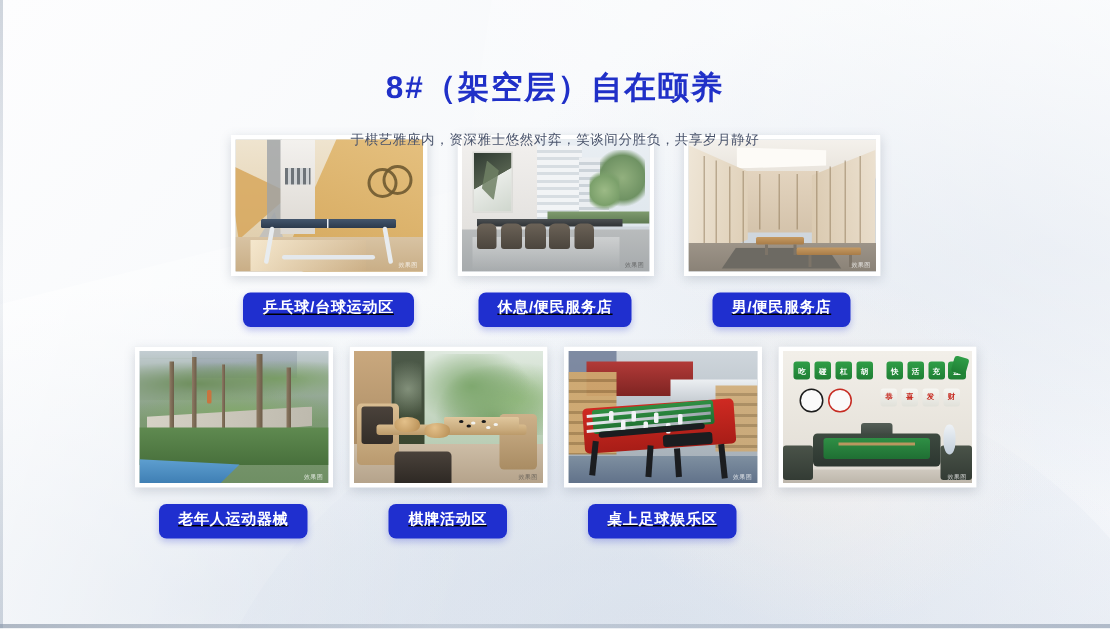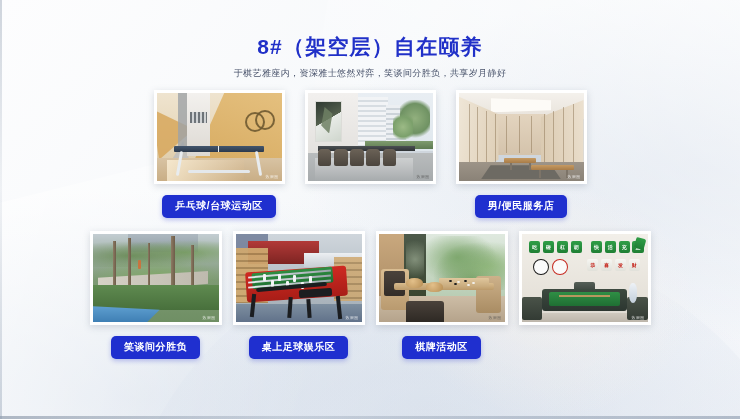--- a/index.html
+++ b/index.html
@@ -67,35 +67,36 @@
     width: 740px;
     text-align: center;
     z-index: 5;
   }
   .title {
     font-size: 21px;
     font-weight: bold;
     color: #2030c8;
     letter-spacing: 1.2px;
     line-height: 1.2;
-    margin: 4px;
+    margin: 16px;
     white-space: nowrap;
   }
   .subtitle {
     margin-top: 8px;
     font-size: 9px;
     color: #49536b;
     letter-spacing: 0.4px;
     white-space: nowrap;
   }
 
   .row {
     position: absolute;
     display: flex;
     z-index: 4;
+    text-decoration: underline;
   }
   .row-top {
     left: 0; top: 90px;
     width: 740px;
     justify-content: center;
     gap: 20px;
   }
   .row-bottom {
     left: 0; top: 231px;
     width: 740px;
@@ -309,20 +310,21 @@
           <div class="sp lg-table"></div>
           <div class="sp lg-tableleg"></div>
           <div class="sp lg-ch" style="left:8%"></div>
           <div class="sp lg-ch" style="left:21%"></div>
           <div class="sp lg-ch" style="left:34%"></div>
           <div class="sp lg-ch" style="left:47%"></div>
           <div class="sp lg-ch" style="left:60%"></div>
         </div>
         <div class="wm dark">效果图</div>
       </div>
+      <div class="label">休息/便民服务店</div>
     </div>
 
     <div class="card">
       <div class="photo">
         <div class="scene">
           <div class="sp lk-ceiling"></div>
           <div class="sp lk-backwall"></div>
           <div class="sp lk-ceil2"></div>
           <div class="sp lk-lwall"></div>
           <div class="sp lk-rwall"></div>
@@ -367,21 +369,50 @@
           <div class="sp gd-trunk" style="left:28%; top:4%;  width:3px; height:72%"></div>
           <div class="sp gd-trunk" style="left:44%; top:10%; width:2px; height:62%"></div>
           <div class="sp gd-trunk" style="left:62%; top:2%;  width:4px; height:76%"></div>
           <div class="sp gd-trunk" style="left:78%; top:12%; width:3px; height:62%"></div>
           <div class="sp gd-fig" style="left:36%; top:30%; width:3px; height:10%"></div>
           <div class="sp gd-hedge"></div>
           <div class="sp gd-water"></div>
         </div>
         <div class="wm">效果图</div>
       </div>
-      <div class="label">笑谈间分胜负</div>
+      <div class="label">老年人运动器械</div>
+    </div>
+
+    <div class="card">
+      <div class="photo">
+        <div class="scene">
+          <div class="sp go-win"></div>
+          <div class="sp go-foliage"></div>
+          <div class="sp go-wallL"></div>
+          <div class="sp go-panel"></div>
+          <div class="sp go-panelpat"></div>
+          <div class="sp go-floor"></div>
+          <div class="sp go-chairL"></div>
+          <div class="sp go-chairLs"></div>
+          <div class="sp go-chairR"></div>
+          <div class="sp go-table"></div>
+          <div class="sp go-board"></div>
+          <div class="sp go-stone" style="left:56%; top:52%; background:#17181a"></div>
+          <div class="sp go-stone" style="left:62%; top:53%; background:#f2f2ef"></div>
+          <div class="sp go-stone" style="left:68%; top:52%; background:#17181a"></div>
+          <div class="sp go-stone" style="left:74%; top:54%; background:#f2f2ef"></div>
+          <div class="sp go-stone" style="left:60%; top:56%; background:#17181a"></div>
+          <div class="sp go-stone" style="left:70%; top:57%; background:#f2f2ef"></div>
+          <div class="sp go-bowl" style="left:22%; top:50%; width:13%; height:11%"></div>
+          <div class="sp go-bowl" style="left:38%; top:55%; width:13%; height:11%"></div>
+          <div class="sp go-chairF"></div>
+        </div>
+        <div class="wm dark">效果图</div>
+      </div>
+      <div class="label">棋牌活动区</div>
     </div>
 
     <div class="card">
       <div class="photo">
         <div class="scene">
           <div class="sp fb-bg"></div>
           <div class="sp fb-wallbl"></div>
           <div class="sp fb-wallr"></div>
           <div class="sp fb-counter"></div>
           <div class="sp fb-pallet"></div>
@@ -407,49 +438,20 @@
           <div class="sp fb-leg" style="right:40%; top:74%; height:22%; transform:rotate(-4deg)"></div>
         </div>
         <div class="wm">效果图</div>
       </div>
       <div class="label">桌上足球娱乐区</div>
     </div>
 
     <div class="card">
       <div class="photo">
         <div class="scene">
-          <div class="sp go-win"></div>
-          <div class="sp go-foliage"></div>
-          <div class="sp go-wallL"></div>
-          <div class="sp go-panel"></div>
-          <div class="sp go-panelpat"></div>
-          <div class="sp go-floor"></div>
-          <div class="sp go-chairL"></div>
-          <div class="sp go-chairLs"></div>
-          <div class="sp go-chairR"></div>
-          <div class="sp go-table"></div>
-          <div class="sp go-board"></div>
-          <div class="sp go-stone" style="left:56%; top:52%; background:#17181a"></div>
-          <div class="sp go-stone" style="left:62%; top:53%; background:#f2f2ef"></div>
-          <div class="sp go-stone" style="left:68%; top:52%; background:#17181a"></div>
-          <div class="sp go-stone" style="left:74%; top:54%; background:#f2f2ef"></div>
-          <div class="sp go-stone" style="left:60%; top:56%; background:#17181a"></div>
-          <div class="sp go-stone" style="left:70%; top:57%; background:#f2f2ef"></div>
-          <div class="sp go-bowl" style="left:22%; top:50%; width:13%; height:11%"></div>
-          <div class="sp go-bowl" style="left:38%; top:55%; width:13%; height:11%"></div>
-          <div class="sp go-chairF"></div>
-        </div>
-        <div class="wm dark">效果图</div>
-      </div>
-      <div class="label">棋牌活动区</div>
-    </div>
-
-    <div class="card">
-      <div class="photo">
-        <div class="scene">
           <div class="sp mj-wall"></div>
 
           <div class="sp mj-tile" style="left:6%;  top:8%;  width:9%; height:14%">吃</div>
           <div class="sp mj-tile" style="left:17%; top:8%;  width:9%; height:14%">碰</div>
           <div class="sp mj-tile" style="left:28%; top:8%;  width:9%; height:14%">杠</div>
           <div class="sp mj-tile" style="left:39%; top:8%;  width:9%; height:14%">胡</div>
 
           <div class="sp mj-tile" style="left:55%; top:8%;  width:9%; height:14%">快</div>
           <div class="sp mj-tile" style="left:66%; top:8%;  width:9%; height:14%">活</div>
           <div class="sp mj-tile" style="left:77%; top:8%;  width:9%; height:14%">充</div>

